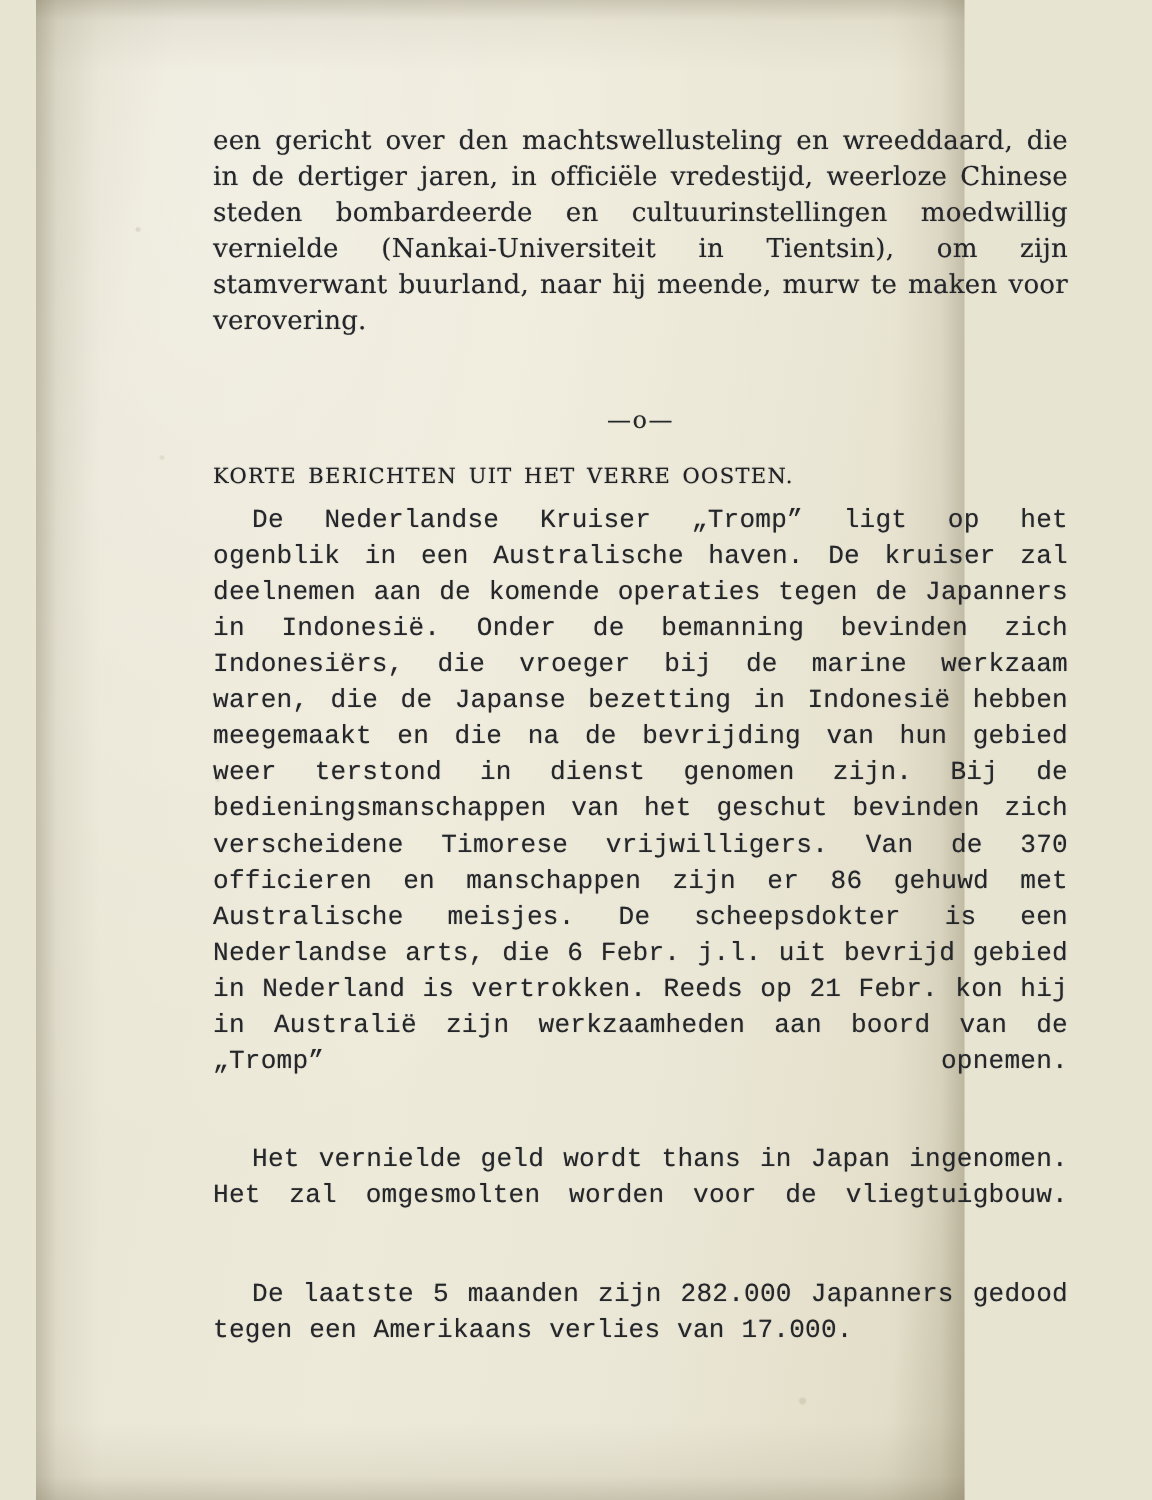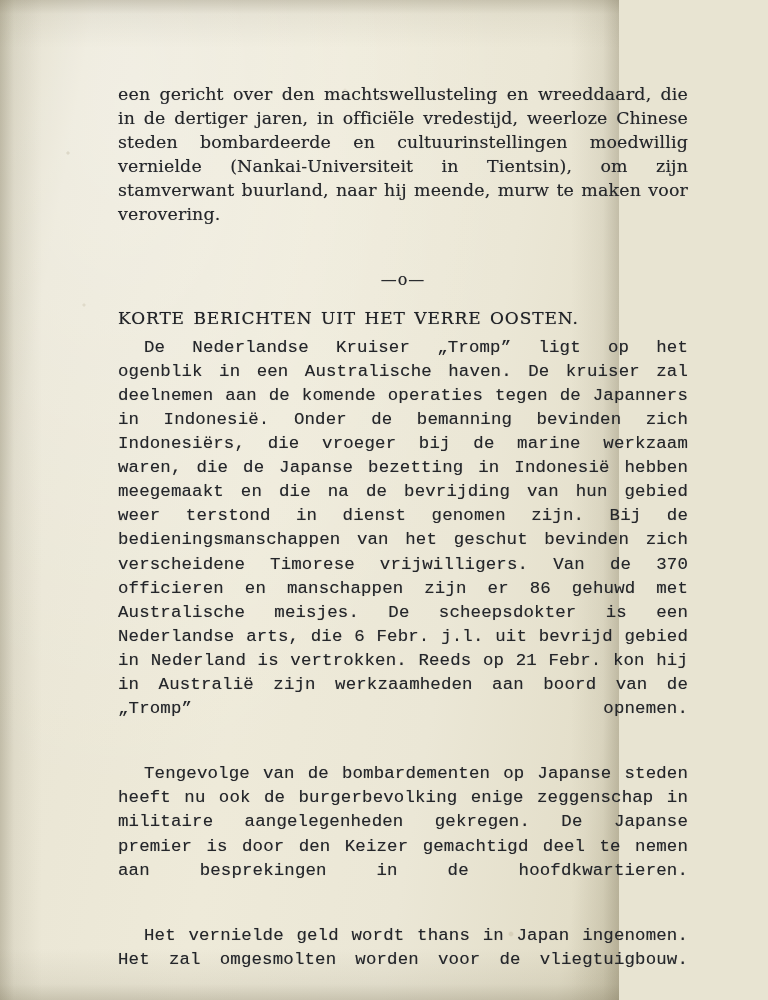--- a/index.html
+++ b/index.html
@@ -15,20 +15,21 @@
   }
   
   #page {
     position: relative;
     width: 619px;
     height: 1000px;
     background:
       radial-gradient(ellipse at 20% 10%, rgba(255,255,255,0.35) 0%, rgba(255,255,255,0) 55%),
       linear-gradient(100deg, #d9d4bd 0%, #e9e5d4 12%, #eeead9 45%, #ebe7d6 70%, #e3dec9 92%, #cfc9b0 100%);
     box-sizing: border-box;
+    margin-left: 24px;
   }
   
   #page:before {
     content: "";
     position: absolute;
     inset: 0;
     pointer-events: none;
     background:
       linear-gradient(to right, rgba(120,112,86,0.35) 0px, rgba(120,112,86,0.10) 14px, rgba(0,0,0,0) 42px),
       linear-gradient(to bottom, rgba(120,112,86,0.30) 0px, rgba(120,112,86,0.08) 14px, rgba(0,0,0,0) 48px),
@@ -81,21 +82,21 @@
     color: #24262a;
     font-size: 16px;
     line-height: 20px;
     margin: 19px 0 14px 0;
     letter-spacing: 1px;
     text-shadow: 0 0 0.7px rgba(40,42,48,0.45);
   }
   h2.section-heading {
     margin: 0 0 4px 0;
     color: #202226;
-    font-size: 17px;
+    font-size: 14px;
     line-height: 28px;
     font-weight: normal;
     letter-spacing: 0.9px;
     word-spacing: 2.2px;
     text-align: left;
     text-shadow: 0 0 0.8px rgba(32,34,38,0.55);
   }
   
   p.para:after {
     content: "";
@@ -111,20 +112,19 @@
   <div id="text-column">
 
     <p class="para">een gericht over den machtswellusteling en wreeddaard, die in de dertiger jaren, in officiële vredestijd, weerloze Chinese steden bombardeerde en cultuurinstellingen moedwillig vernielde (Nankai-Universiteit in Tientsin), om zijn stamverwant buurland, naar hij meende, murw te maken voor verovering.</p>
 
     <div class="divider">—o—</div>
 
     <h2 class="section-heading">KORTE BERICHTEN UIT HET VERRE OOSTEN.</h2>
 
     <p class="para indent">De Nederlandse Kruiser „Tromp” ligt op het ogenblik in een Australische haven. De kruiser zal deelnemen aan de komende operaties tegen de Japanners in Indonesië. Onder de bemanning bevinden zich Indonesiërs, die vroeger bij de marine werkzaam waren, die de Japanse bezetting in Indonesië hebben meegemaakt en die na de bevrijding van hun gebied weer terstond in dienst genomen zijn. Bij de bedieningsmanschappen van het geschut bevinden zich verscheidene Timorese vrijwilligers. Van de 370 officieren en manschappen zijn er 86 gehuwd met Australische meisjes. De scheepsdokter is een Nederlandse arts, die 6 Febr. j.l. uit bevrijd gebied in Nederland is vertrokken. Reeds op 21 Febr. kon hij in Australië zijn werkzaamheden aan boord van de „Tromp” opnemen.</p>
 
-    <p class="para indent">Tengevolge van de bombardementen op Japanse steden heeft nu ook de burgerbevolking enige zeggenschap in militaire aangelegenheden gekregen. De Japanse premier is door den Keizer gemachtigd deel te nemen aan besprekingen in de hoofdkwartieren.</p>
 
     <p class="para indent">Het vernielde geld wordt thans in Japan ingenomen. Het zal omgesmolten worden voor de vliegtuigbouw.</p>
 
     <p class="para indent nolast">De laatste 5 maanden zijn 282.000 Japanners gedood tegen een Amerikaans verlies van 17.000.</p>
 
   </div>
 </div>
 
 </body></html>

